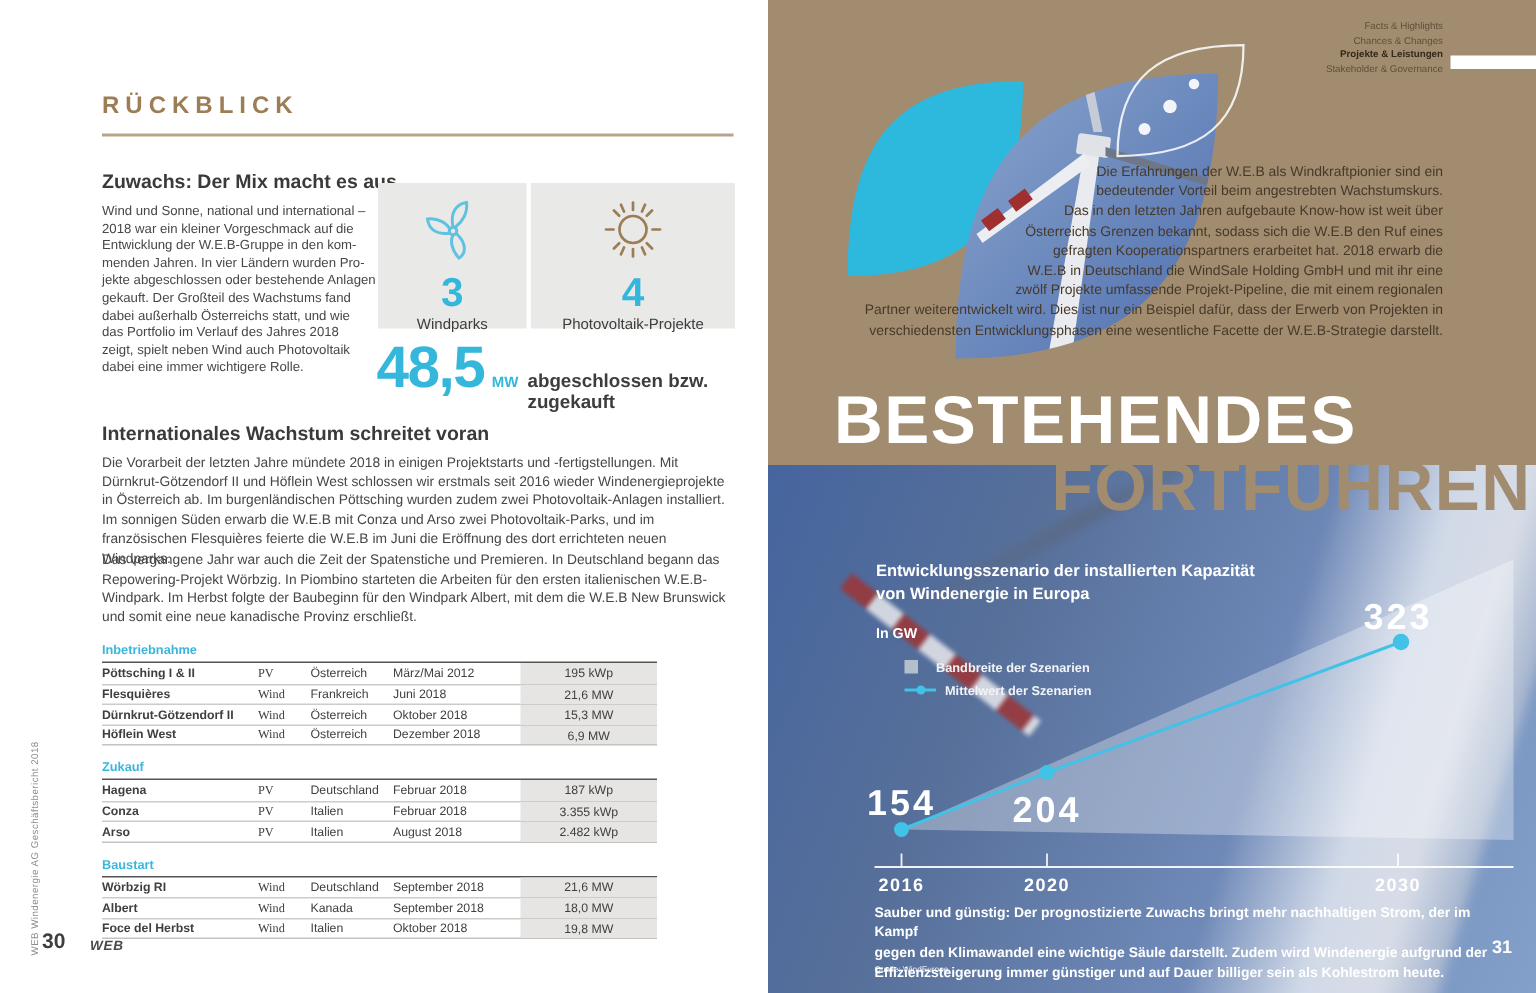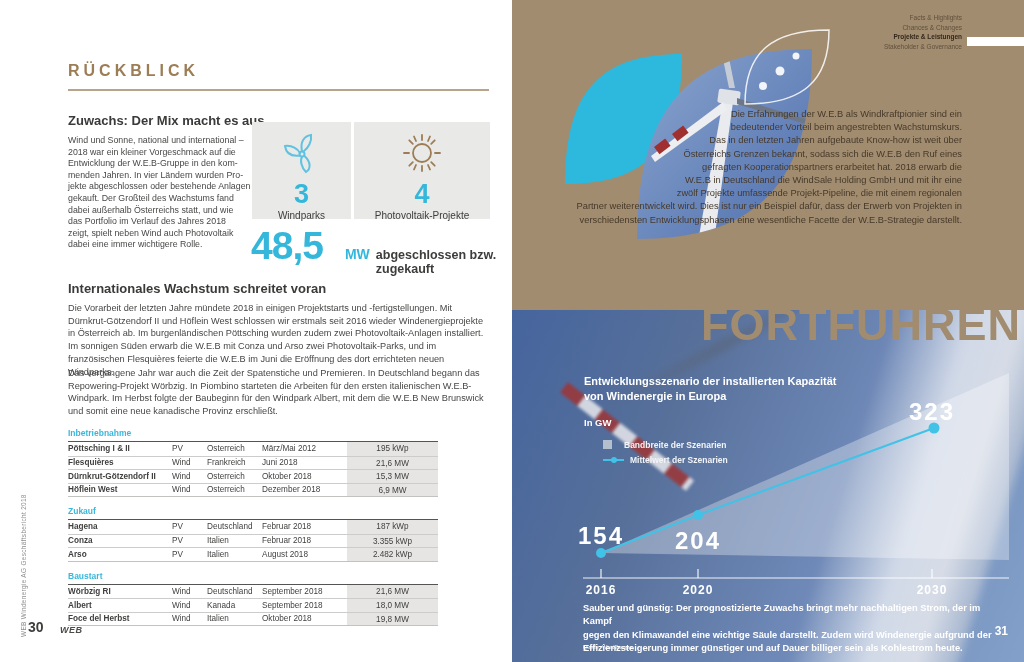--- a/index.html
+++ b/index.html
@@ -20,36 +20,36 @@
   .s1-body { position:absolute; left:68px; top:135px; width:186px; font-size:8.8px; line-height:11.6px; color:#474746; white-space:pre-line; }
 
   .stat-box { position:absolute; top:122px; height:97px; background:#e9e9e8; display:flex; flex-direction:column; align-items:center; justify-content:flex-start; padding-top:10px; }
   .stat-box.b1 { left:252px; width:99px; }
   .stat-box.b2 { left:354px; width:136px; }
   .stat-num { font-size:27px; font-weight:bold; color:#35b7db; line-height:28px; margin-top:2px; }
   .stat-label { font-size:10px; color:#3d3d3c; margin-top:2px; }
 
   .big-stat { position:absolute; left:251px; top:224px; display:flex; align-items:baseline; }
   .big-stat .v { font-size:39px; font-weight:bold; color:#35b7db; letter-spacing:-1px; }
-  .big-stat .u { font-size:14px; font-weight:bold; color:#35b7db; margin-left:22px; margin-right:6px; }
+  .big-stat .u { font-size:10px; font-weight:bold; color:#35b7db; margin-left:5px; margin-right:6px; }
   .big-stat .t { font-size:12.5px; font-weight:bold; color:#3d3d3c; }
 
   .s2-title { position:absolute; left:68px; top:281px; font-size:13px; font-weight:bold; color:#3a3a39; }
   .s2-p1 { position:absolute; left:68px; top:302px; width:424px; font-size:9.2px; line-height:12.7px; color:#474746; }
   .s2-p2 { position:absolute; left:68px; top:367px; width:424px; font-size:9.2px; line-height:12.7px; color:#474746; }
 
   .tables { position:absolute; left:68px; top:428px; width:370px; }
   .tbl-sec { margin-bottom:9px; }
   .tbl-label { font-size:8.5px; font-weight:bold; color:#3ab7dc; margin-bottom:3px; }
   .tbl { border-top:1.5px solid #58585755; border-top-color:#545453; border-bottom:1px solid #c2c2c1; }
   .trow { display:flex; height:13.5px; align-items:center; border-top:1px solid #cccccb; }
   .trow:first-child { border-top:none; }
   .tc { font-size:8.2px; color:#3f3f3e; white-space:nowrap; overflow:hidden; }
   .tc0 { width:104px; font-weight:bold; }
-  .tc1 { width:35px; }
+  .tc1 { width:35px;font-family:Liberation Serif, serif; }
   .tc2 { width:55px; }
   .tc3 { width:85px; }
   .tc4 { width:91px; background:#e6e5e3; text-align:center; height:100%; line-height:13.5px; }
 
   
   .right-page { position:absolute; left:512px; top:0; width:512px; height:662px; background:#a28c6f; overflow:hidden; }
   .photo-area { position:absolute; left:0; top:310px; width:512px; height:352px;
                 background:linear-gradient(112deg, #46659e 0%, #57709a 30%, #6d87b6 60%, #82a0c9 100%); overflow:hidden; }
   .blade-big { position:absolute; left:330px; top:-30px; width:160px; height:460px; transform:rotate(17deg); filter:blur(4px);
                background:linear-gradient(to right, rgba(255,255,255,0.05), rgba(240,242,246,0.75) 45%, rgba(225,228,235,0.9) 75%, rgba(200,205,215,0.5)); }
@@ -306,20 +306,21 @@
   <div class="intro">Die Erfahrungen der W.E.B als Windkraftpionier sind ein
 bedeutender Vorteil beim angestrebten Wachstumskurs.
 Das in den letzten Jahren aufgebaute Know-how ist weit über
 Österreichs Grenzen bekannt, sodass sich die W.E.B den Ruf eines
 gefragten Kooperationspartners erarbeitet hat. 2018 erwarb die
 W.E.B in Deutschland die WindSale Holding GmbH und mit ihr eine
 zwölf Projekte umfassende Projekt-Pipeline, die mit einem regionalen
 Partner weiterentwickelt wird. Dies ist nur ein Beispiel dafür, dass der Erwerb von Projekten in
 verschiedensten Entwicklungsphasen eine wesentliche Facette der W.E.B-Strategie darstellt.</div>
 
+  <div class="headline1">BESTEHENDES</div>
   <div class="headline2">FORTFÜHREN</div>
 
   <svg class="chart-svg" viewBox="0 0 512 662">
     <polygon points="89,553 497,373 497,560" fill="rgba(255,255,255,0.32)"></polygon>
     <polyline points="89,553 186,515 422,428" fill="none" stroke="#41c2e6" stroke-width="2"></polyline>
     <line x1="71" y1="578" x2="497" y2="578" stroke="rgba(255,255,255,0.9)" stroke-width="1.2"></line>
     <line x1="89" y1="569" x2="89" y2="578" stroke="rgba(255,255,255,0.9)" stroke-width="1.2"></line>
     <line x1="186" y1="569" x2="186" y2="578" stroke="rgba(255,255,255,0.9)" stroke-width="1.2"></line>
     <line x1="420" y1="569" x2="420" y2="578" stroke="rgba(255,255,255,0.9)" stroke-width="1.2"></line>
     <circle cx="89" cy="553" r="5" fill="#41c2e6"></circle>

